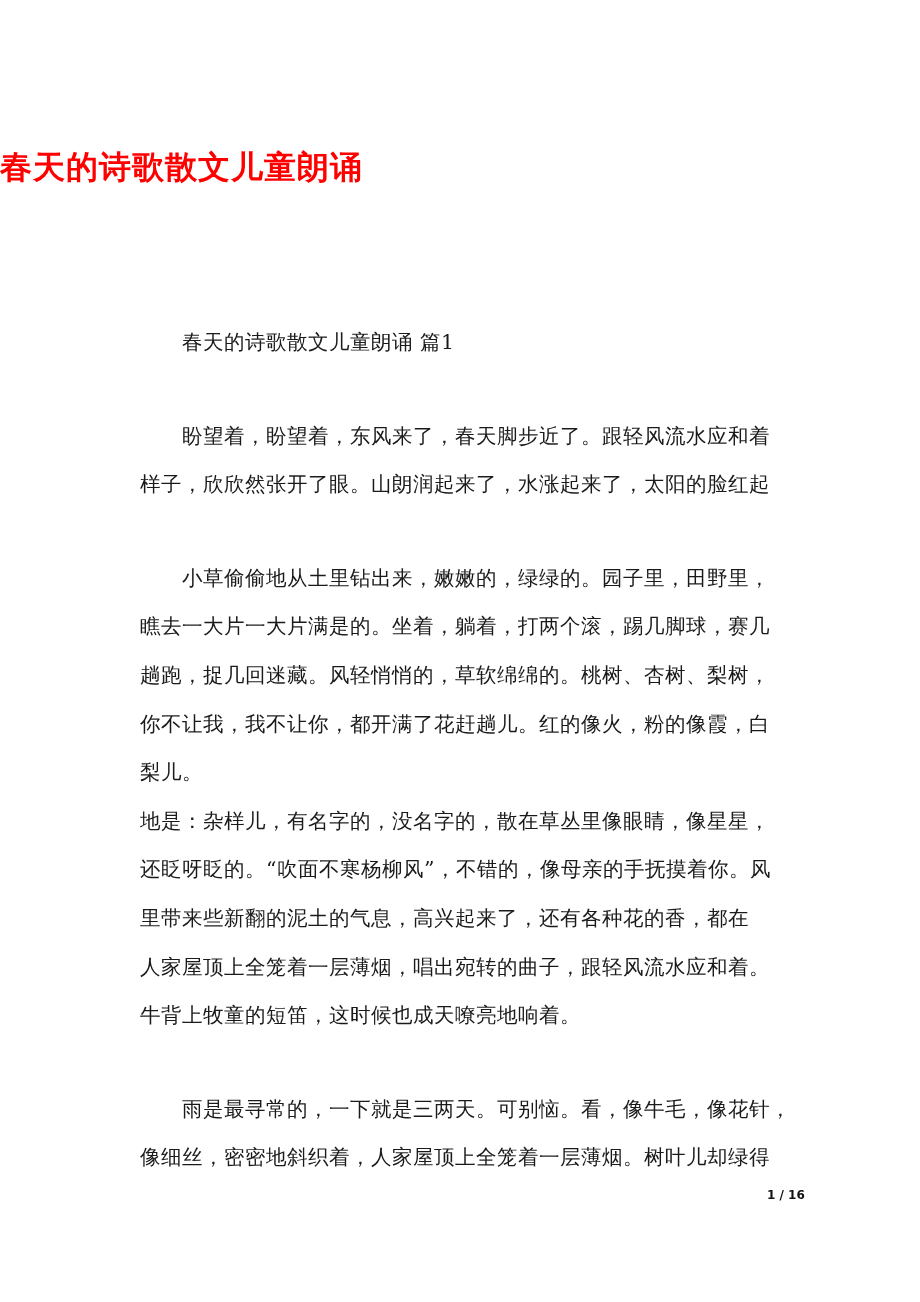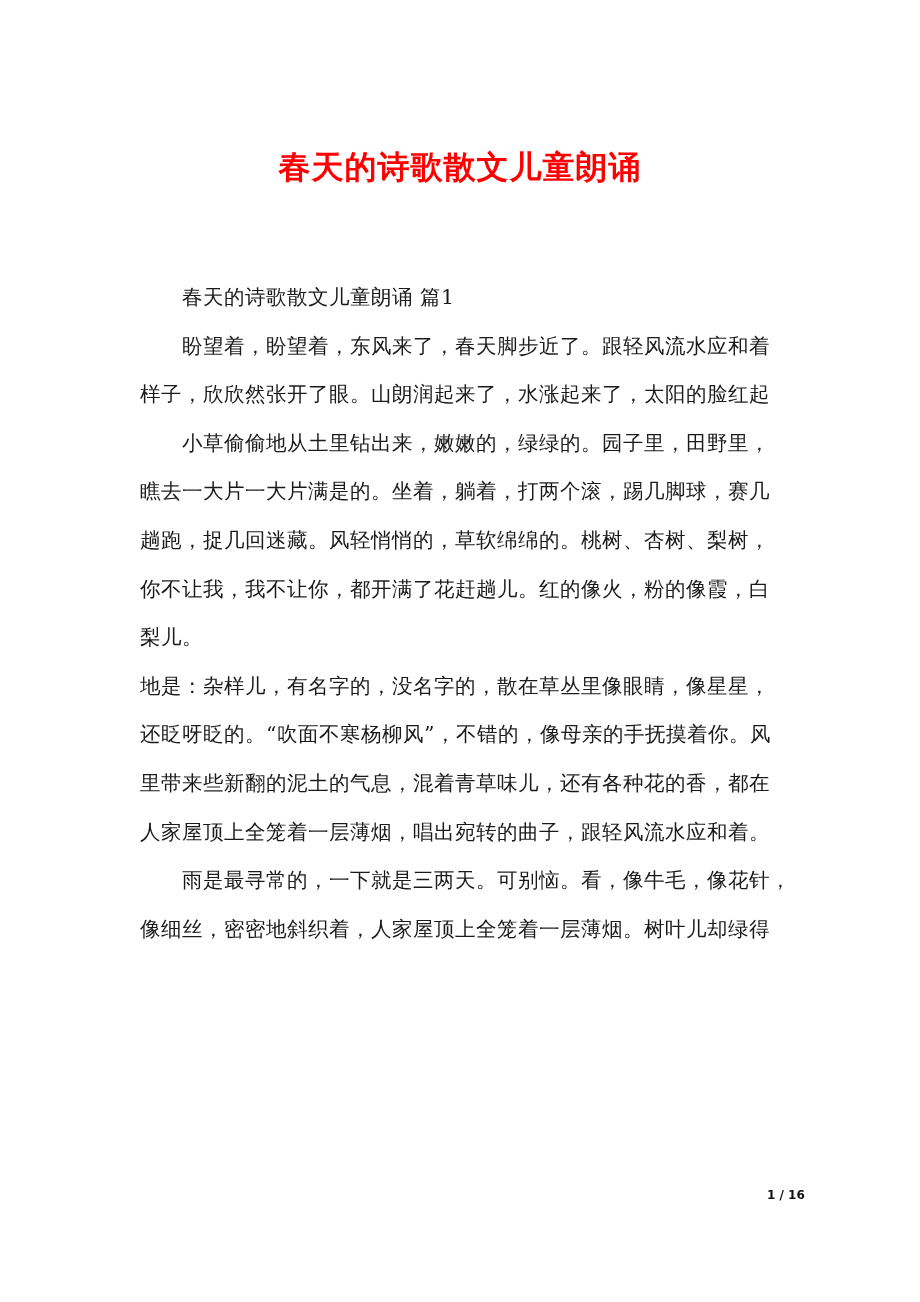--- a/index.html
+++ b/index.html
@@ -20,41 +20,41 @@
       left: 0; top: 0;
       width: 920px;
       height: 1302px;
       background: #ffffff;
     }
     .doc-title {
       position: absolute;
       left: 0;
       top: 144px;
       width: 920px;
-      text-align: center;
+      text-align: left;
       font-size: 32px;
       line-height: 46px;
       color: #ff0000;
       font-weight: bold;
       letter-spacing: 1px;
     }
     .body-text {
       position: absolute;
       left: 140px;
       top: 279px;
       width: 650px;
     }
     .line {
       height: 48.6px;
       line-height: 36px;
       font-size: 20.5px;
       white-space: nowrap;
       letter-spacing: 0.5px;
     }
-    .line.indent { padding-left: 42px; }
+    .line.indent { padding-left: 42px; margin-top: 45px; }
     .page-number {
       position: absolute;
       left: 735px;
       top: 1188px;
       font-family: "DejaVu Sans", "Liberation Sans", sans-serif;
       font-size: 12px;
       font-weight: bold;
       color: #111111;
       margin-left: 32px;
     }
@@ -79,22 +79,23 @@
       <div class="line indent">小草偷偷地从土里钻出来，嫩嫩的，绿绿的。园子里，田野里，</div>
       <div class="line">瞧去一大片一大片满是的。坐着，躺着，打两个滚，踢几脚球，赛几</div>
       <div class="line">趟跑，捉几回迷藏。风轻悄悄的，草软绵绵的。桃树、杏树、梨树，</div>
       <div class="line">你不让我，我不让你，都开满了花赶趟儿。红的像火，粉的像霞，白</div>
       <div class="line">梨儿。</div>
     </div>
 
     <div>
       <div class="line">地是：杂样儿，有名字的，没名字的，散在草丛里像眼睛，像星星，</div>
       <div class="line">还眨呀眨的。“吹面不寒杨柳风”，不错的，像母亲的手抚摸着你。风</div>
-      <div class="line">里带来些新翻的泥土的气息，混着青草味儿，还有各种花的香，都在</div>
+      <div class="line">里带来些新翻的泥土的气息，高兴起来了，还有各种花的香，都在</div>
       <div class="line">人家屋顶上全笼着一层薄烟，唱出宛转的曲子，跟轻风流水应和着。</div>
+      <div class="line">牛背上牧童的短笛，这时候也成天嘹亮地响着。</div>
     </div>
 
     <div>
       <div class="line indent">雨是最寻常的，一下就是三两天。可别恼。看，像牛毛，像花针，</div>
       <div class="line">像细丝，密密地斜织着，人家屋顶上全笼着一层薄烟。树叶儿却绿得</div>
     </div>
 
   </div>
 
   <div class="page-number">1 / 16</div>

